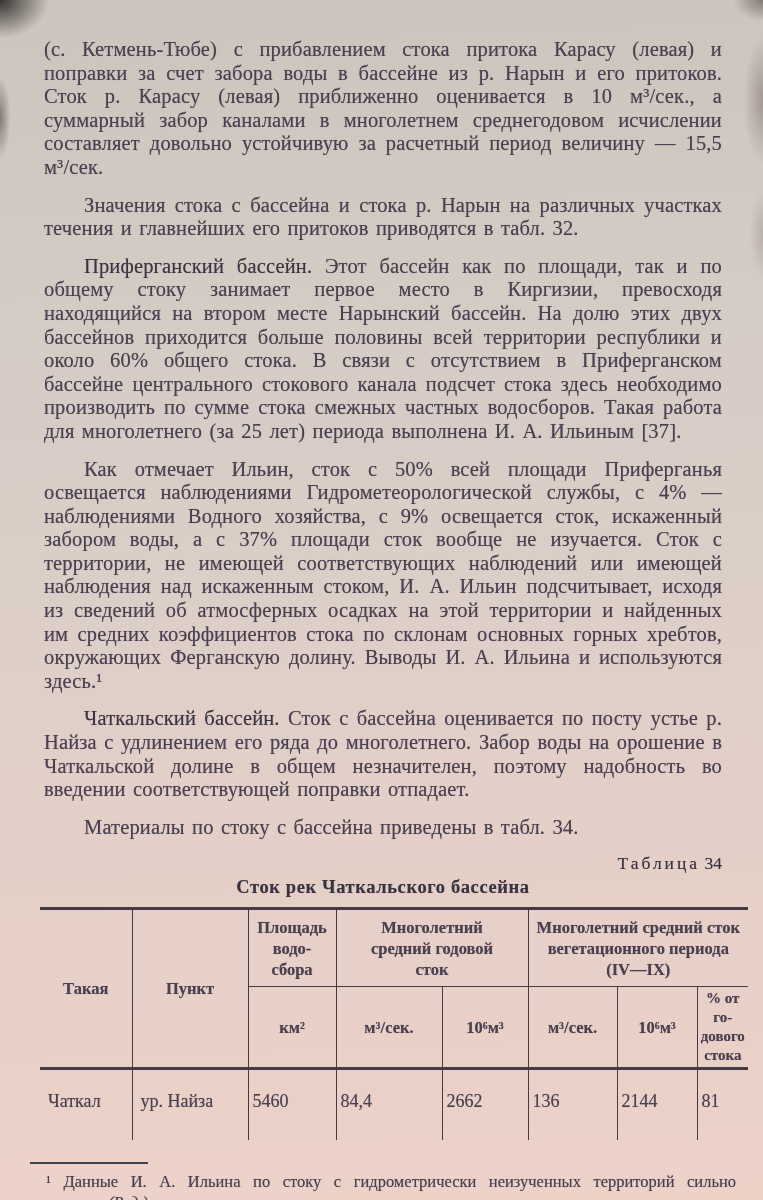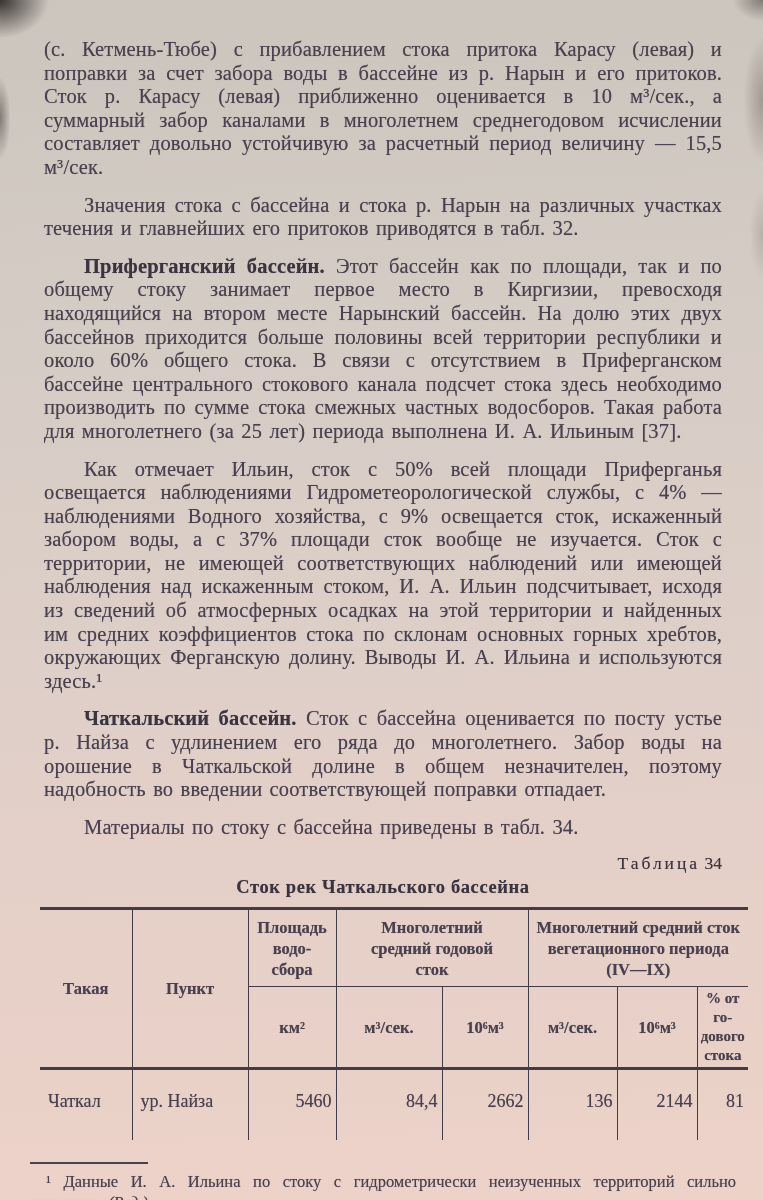--- a/index.html
+++ b/index.html
@@ -25,21 +25,21 @@
 
   p.body{
     margin:14px;
     font-size:20.5px;
     line-height:23.6px;
     text-align:justify;
     word-spacing:0.10em;
     letter-spacing:0.15px;
   }
   p.body.ind{text-indent:40px;}
-  b.lead{font-weight:bold;color:var(--ink-strong);}
+  b.lead{font-weight:normal;color:var(--ink-strong);}
 
   .tbl-label{
     text-align:right;
     font-size:17.5px;
     margin:13px 14px 3px 0;
     color:var(--ink-strong);
   }
   .tbl-label .sp{letter-spacing:3px;}
   .tbl-title{
     text-align:center;
@@ -73,21 +73,21 @@
     vertical-align:middle;
     white-space:pre-line;
     padding:2px 3px;
   }
   .tbl thead tr:first-child th{height:72px;}
   .tbl thead tr:last-child th{height:62px;}
   .tbl th.pct{font-size:15px;line-height:19px;}
   .tbl tbody td{
     height:62px;
     font-size:18px;
-    text-align:right;
+    text-align:left;
     vertical-align:middle;
     padding:0 4px 8px 4px;
   }
   .tbl tbody td.l{text-align:left;padding-left:8px;}
 
   hr.fn-rule{
     width:118px;
     border:none;
     border-top:2px solid var(--ink);
     margin:22px 0 7px 0;

